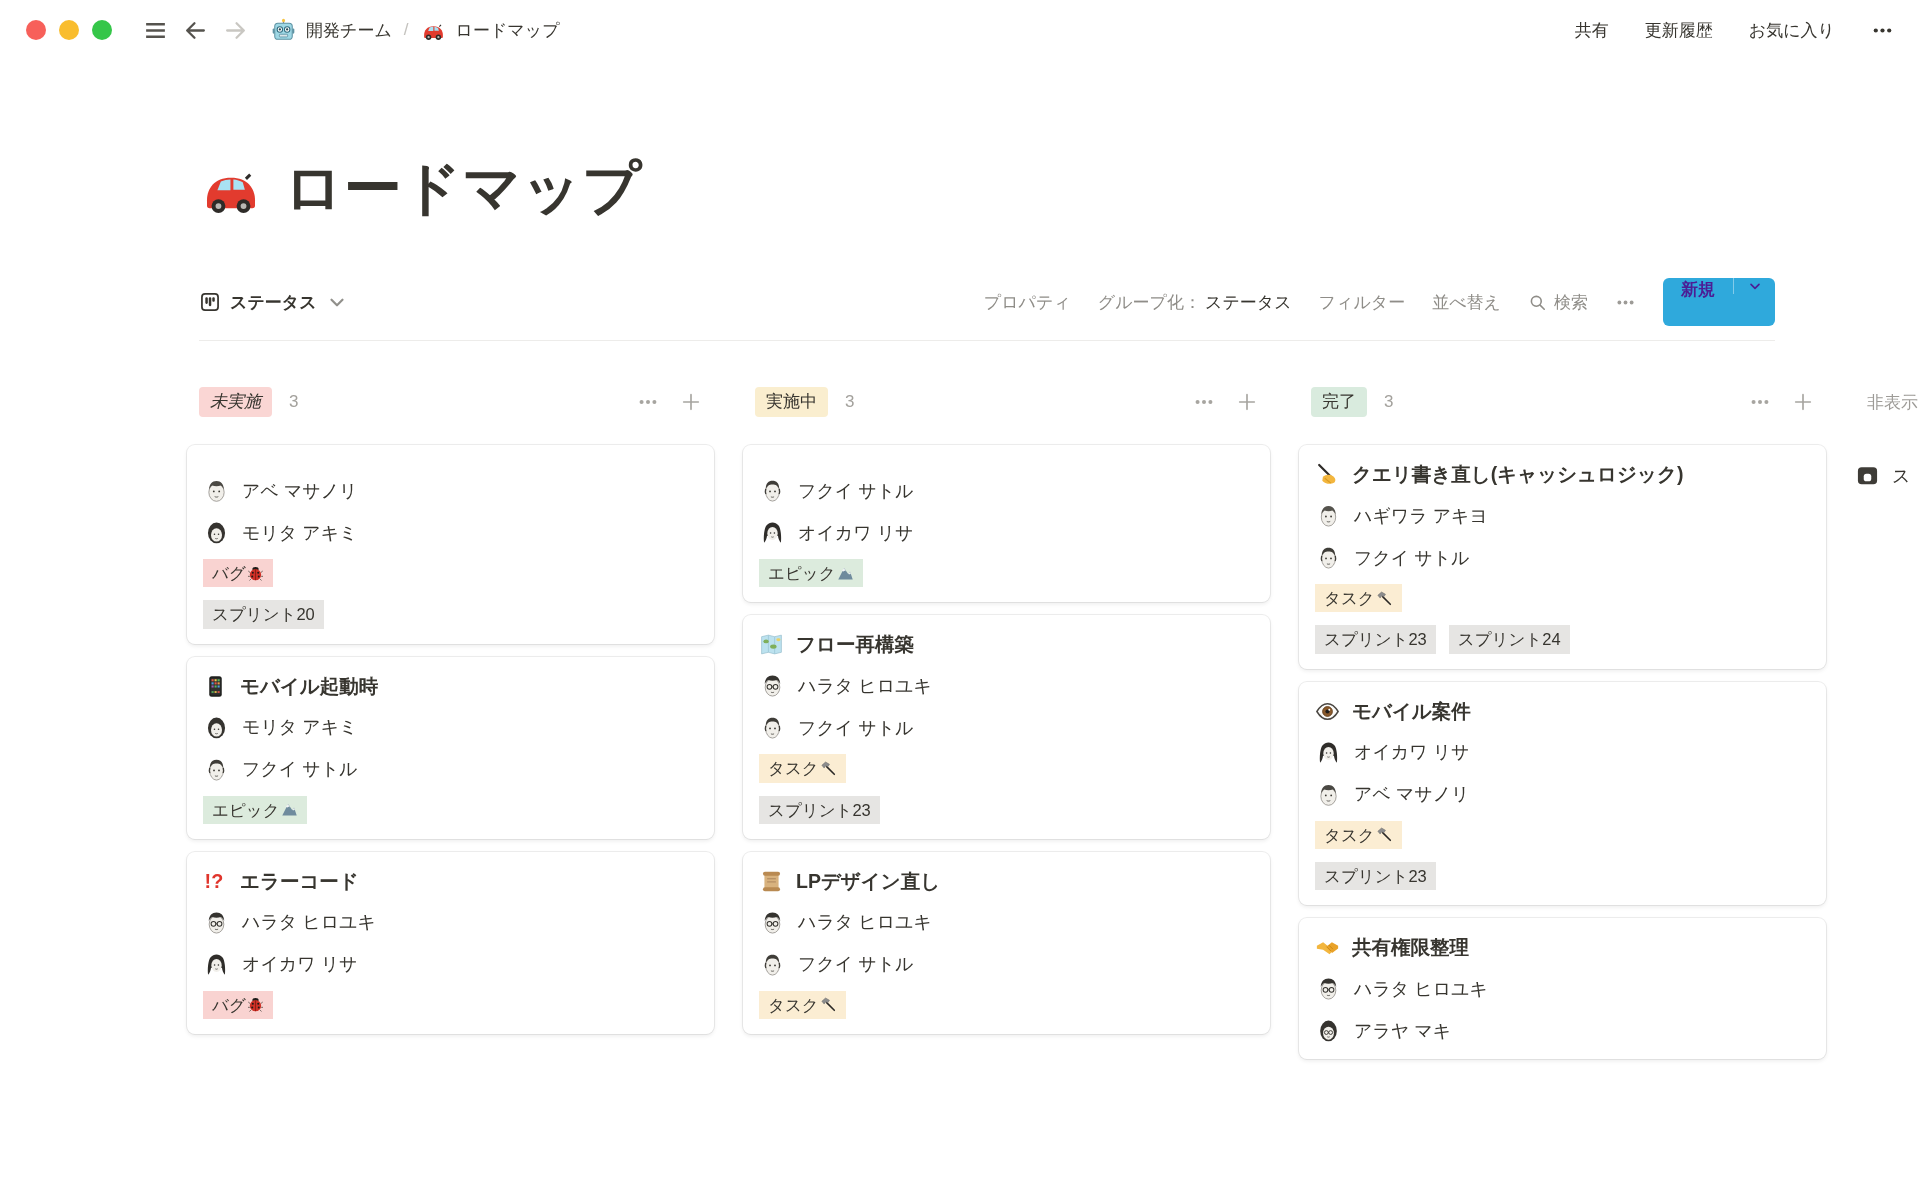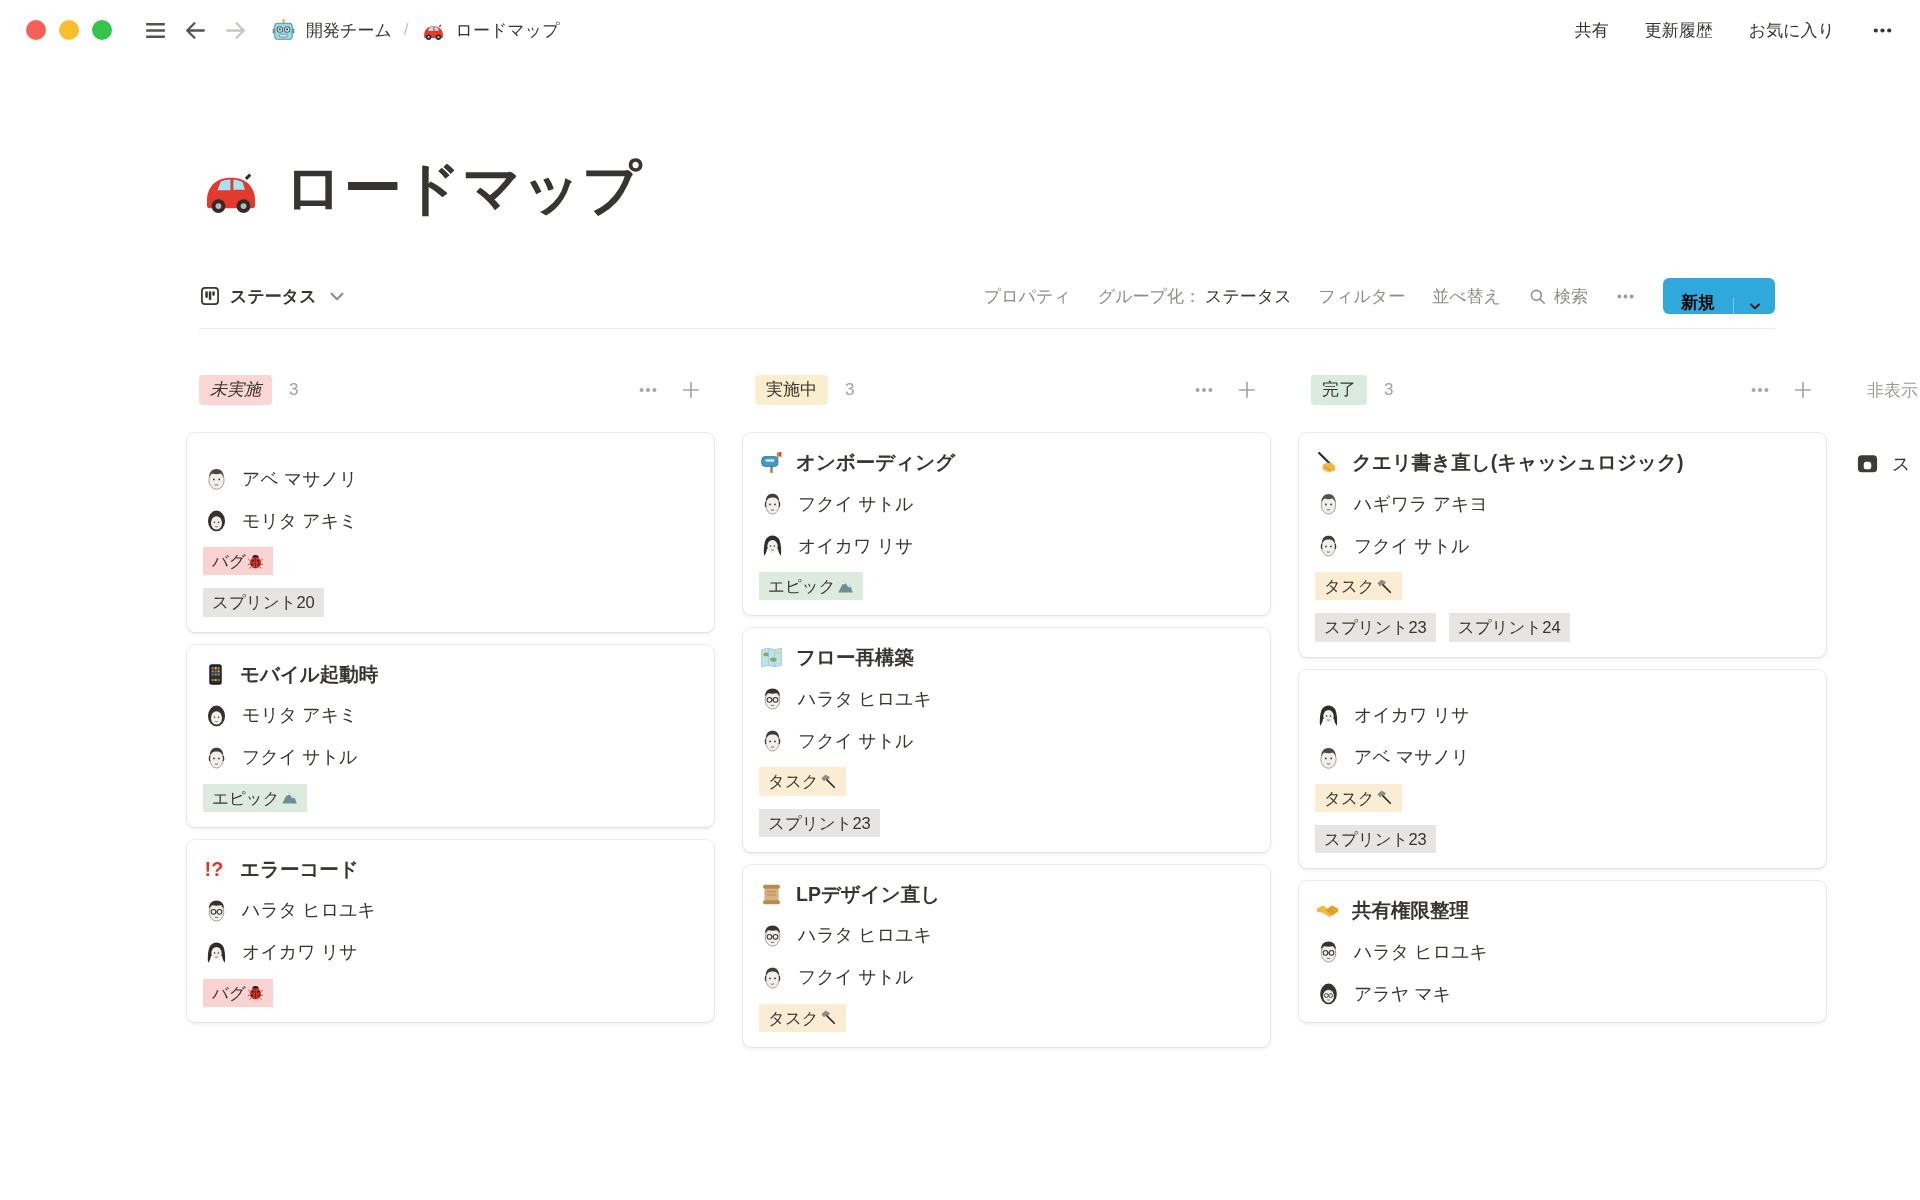--- a/index.html
+++ b/index.html
@@ -34,22 +34,22 @@
 .view-switch{display:flex;align-items:center;gap:9px;font-size:17px;font-weight:700}
 .view-switch .icon{font-size:22px}
 .view-chev{font-size:15px;color:#91908B}
 .toolbar-right{margin-left:auto;display:flex;align-items:center;gap:27px;
   font-size:17px;color:#8F8D88}
 .group-by{display:flex;gap:4px}
 .group-val{color:#37352F;font-weight:500}
 .search-ctl{display:flex;align-items:center;gap:7px}
 .search-ctl .icon{font-size:19px}
 .tb-dots{font-size:21px;color:#9D9B97}
-.new-btn{display:flex;align-items:flex-end;height:36px;border-radius:6px;
-  overflow:hidden;color:#000000}
+.new-btn{display:flex;align-items:flex-start;height:48px;border-radius:6px;
+  overflow:hidden;color:#4c1d95}
 .new-btn .lbl{display:flex;align-items:center;padding:0 18px;font-size:17px;font-weight:700}
 .new-btn .chev{display:flex;align-items:center;justify-content:center;width:42px;
   border-left:1px solid rgba(255,255,255,.4);font-size:16px}
 
 
 .board{display:flex;gap:29px;padding-left:187px;margin-top:44px;
   align-items:flex-start;overflow:hidden;width:1920px}
 .col{width:527px;flex:none}
 .col-head{display:flex;align-items:center;height:34px;margin-bottom:26px;padding:0 12px 0 12px}
 .col-badge{font-size:17px;padding:4px 11px;border-radius:4px;line-height:1.3}
@@ -457,26 +457,20 @@
         <div class="col-tools" data-interactable="false">
           <svg class="icon" data-interactable="true">
             <use href="#i-dots"></use>
           </svg>
           <svg class="icon" data-interactable="true">
             <use href="#i-plus"></use>
           </svg>
         </div>
       </div>
       <div class="card" data-interactable="true">
-        <div class="card-title" data-interactable="false">
-          <svg class="icon" data-interactable="false">
-            <use href="#i-mailbox"></use>
-          </svg>
-          <span data-interactable="false">オンボーディング</span>
-        </div>
         <div class="person" data-interactable="false">
           <svg class="icon" data-interactable="false">
             <use href="#i-av-man-b"></use>
           </svg>
           <span data-interactable="false">フクイ サトル</span>
         </div>
         <div class="person" data-interactable="false">
           <svg class="icon" data-interactable="false">
             <use href="#i-av-woman-long"></use>
           </svg>
@@ -596,20 +590,26 @@
         <div class="tagrow" data-interactable="false">
           <span class="tag" data-interactable="false" style="background: rgb(230, 229, 227);">
             <span data-interactable="false">スプリント23</span>
           </span>
           <span class="tag" data-interactable="false" style="background: rgb(230, 229, 227);">
             <span data-interactable="false">スプリント24</span>
           </span>
         </div>
       </div>
       <div class="card" data-interactable="true">
+        <div class="card-title" data-interactable="false">
+          <svg class="icon" data-interactable="false">
+            <use href="#i-eye"></use>
+          </svg>
+          <span data-interactable="false">モバイル案件</span>
+        </div>
         <div class="person" data-interactable="false">
           <svg class="icon" data-interactable="false">
             <use href="#i-av-woman-long"></use>
           </svg>
           <span data-interactable="false">オイカワ リサ</span>
         </div>
         <div class="person" data-interactable="false">
           <svg class="icon" data-interactable="false">
             <use href="#i-av-man-a"></use>
           </svg>

